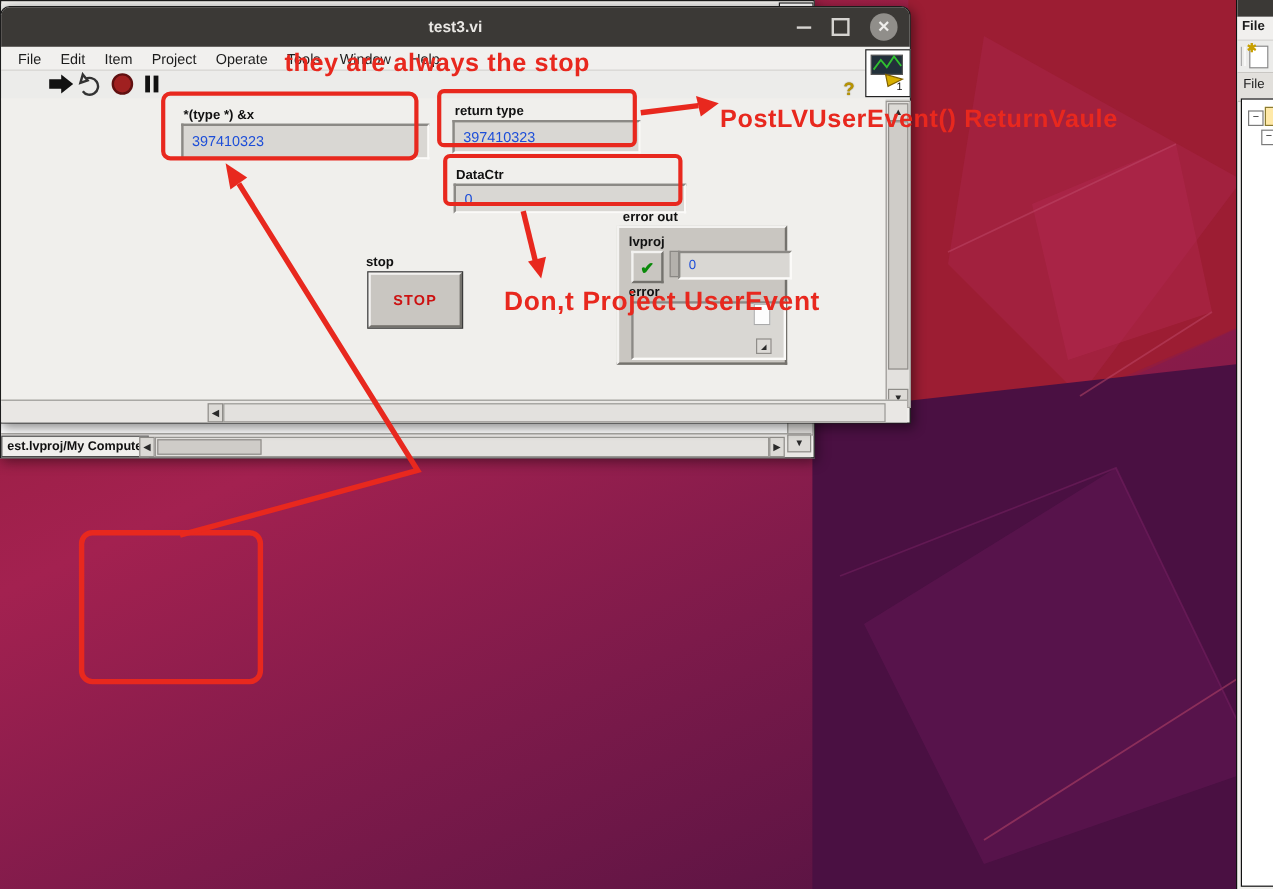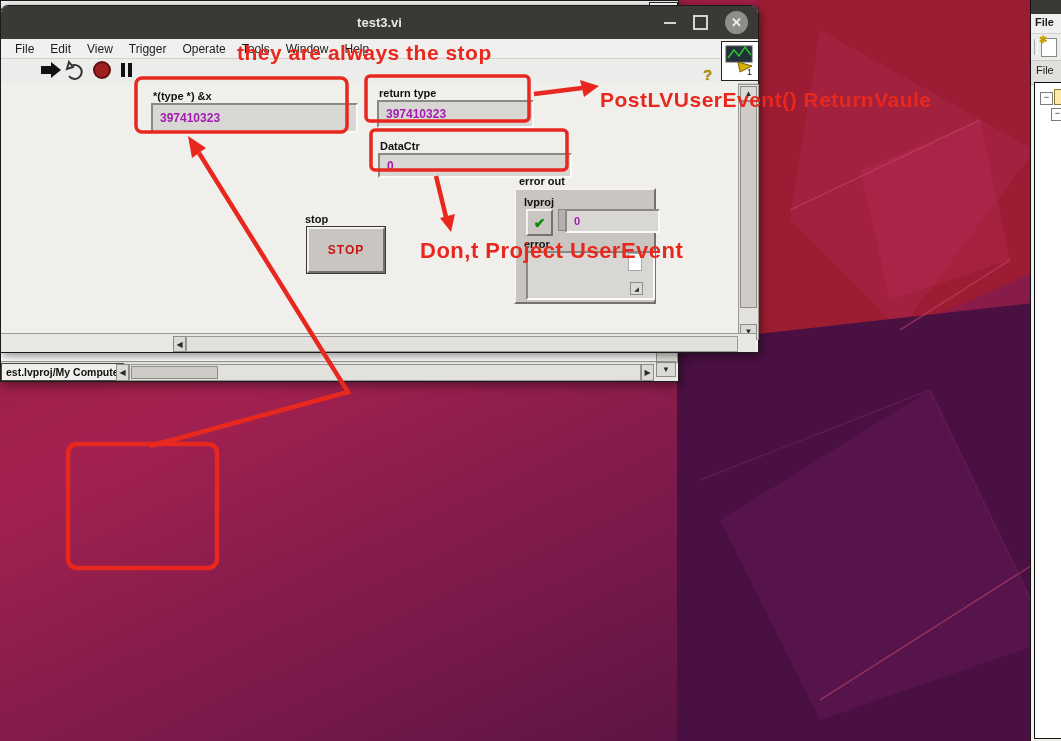--- a/index.html
+++ b/index.html
@@ -19,21 +19,21 @@
   .closebtn{width:23px;height:23px;border-radius:50%;background:#908e8a;color:#efeeec;
     display:flex;align-items:center;justify-content:center;font-size:13px;font-weight:bold;}
   .menubar{background:#f1f0ee;border-bottom:1px solid #d2d0cc;display:flex;align-items:center;
     font-size:12px;color:#1c1c1c;padding-left:6px;}
   .menu-item{padding:2px 8px;}
   .toolbar{background:#ececea;border-bottom:1px solid #c9c7c3;display:flex;align-items:center;}
   .hmark{color:#b89400;font-weight:bold;font-size:15px;text-shadow:0 0 1px #5a4a00;}
   
   .sunken{background:#d9d7d3;border-top:2px solid #8b8985;border-left:2px solid #8b8985;
     border-bottom:2px solid #fbfaf8;border-right:2px solid #fbfaf8;
-    font-size:12px;font-weight:bold;color:#a21caf;display:flex;align-items:center;padding-left:7px;}
+    font-size:12px;font-weight:normal;color:#1d4ed8;display:flex;align-items:center;padding-left:7px;}
   .fplabel{font-size:11px;font-weight:bold;color:#111;white-space:nowrap;}
   .raised{background:#c9c6c1;border-top:2px solid #f3f2f0;border-left:2px solid #f3f2f0;
     border-bottom:2px solid #74726d;border-right:2px solid #74726d;}
   .scroll{background:#e3e1de;border:1px solid #9a9894;}
   .scrollthumb{background:#cfccc8;border:1px solid #8f8d89;}
   .sbtn{background:#dcdad6;border:1px solid #8f8d89;display:flex;align-items:center;justify-content:center;
     font-size:8px;color:#2a2a2a;}
   .tabbox{background:#f0efec;border:1px solid #4a4a4a;font-size:10.5px;font-weight:bold;color:#111;
     display:flex;align-items:center;padding:0 4px;white-space:nowrap;overflow:hidden;}
   .iconpanel{background:#fff;border:1px solid #222;}
@@ -235,22 +235,22 @@
     <span>test3.vi</span>
     <div class="winbtns">
       <div class="minbtn"></div>
       <div class="maxbtn"></div>
       <div class="closebtn">✕</div>
     </div>
   </div>
   <div class="menubar" style="height:19px;">
     <span class="menu-item">File</span>
     <span class="menu-item">Edit</span>
-    <span class="menu-item">View</span>
-    <span class="menu-item">Trigger</span>
+    <span class="menu-item">Item</span>
+    <span class="menu-item">Project</span>
     <span class="menu-item">Operate</span>
     <span class="menu-item">Tools</span>
     <span class="menu-item">Window</span>
     <span class="menu-item">Help</span>
   </div>
   <div class="toolbar" style="height:24px;">
     <svg width="140" height="22" style="margin-left:38px;">
       <polygon points="2,6 12,6 12,2 22,10 12,18 12,14 2,14" fill="#111"></polygon>
       <path d="M32,6 a7,7 0 1 1 -2,10 M30,2 l4,5 -6,2 z" stroke="#333" stroke-width="2" fill="none"></path>
       <circle cx="63" cy="10" r="8" fill="#a02020" stroke="#601010" stroke-width="2"></circle>

